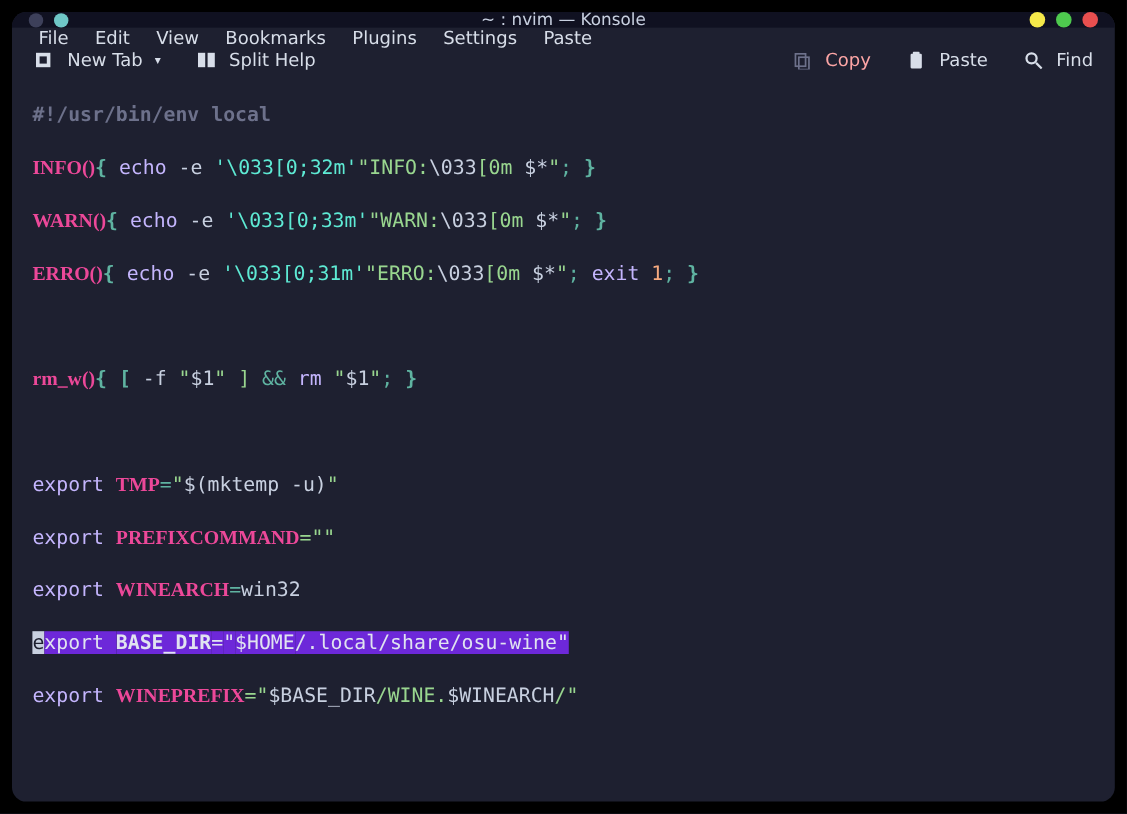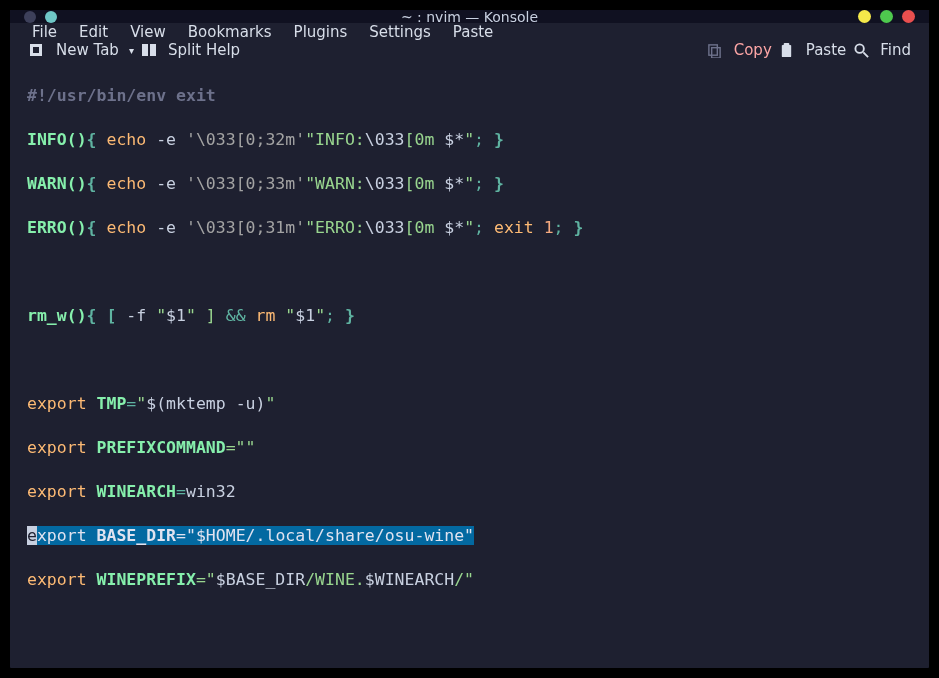--- a/index.html
+++ b/index.html
@@ -8,21 +8,21 @@
     font-family: "DejaVu Sans Mono", "Liberation Mono", Consolas, monospace;
     width: 939px;
     height: 678px;
     overflow: hidden;
   }
   .window {
     background: #1e2030;
     width: 919px;
     height: 658px;
     margin: 10px;
-    border-radius: 1px;
+    border-radius: 12px;
     overflow: hidden;
     display: flex;
     flex-direction: column;
   }
   .titlebar {
     height: 34px;
     background: #101121;
     display: flex;
     align-items: center;
     padding: 0 14px;
@@ -67,45 +67,45 @@
   .menu-item { cursor: pointer; }
 
   .toolbar {
     height: 40px;
     display: flex;
     align-items: center;
     padding: 0 18px;
     font-family: "DejaVu Sans", "Segoe UI", sans-serif;
     font-size: 15px;
     color: #d8dee9;
-    gap: 6px;
+    gap: 29px;
   }
   .toolbar .grp { display: flex; align-items: center; gap: 10px; cursor: pointer; }
   .spacer { flex: 1; }
   .icon { display: inline-flex; align-items: center; justify-content: center; width: 18px; height: 18px; }
 
   .editor {
     flex: 1;
     padding: 4px 2px 2px 2px;
     font-size: 16.5px;
     line-height: 22px;
     white-space: pre;
     font-family: "DejaVu Sans Mono", "Liberation Mono", Consolas, monospace;
   }
   .line { padding: 0 15px; }
-  .c-pink { color: #86efac; }
+  .c-pink { color: #ec4899; font-family: Liberation Serif, serif; }
   .c-gray { color: #6d718b; }
-  .c-cyan { color: #fdba74; }
+  .c-cyan { color: #c4b5fd; }
   .c-teal { color: #5fb3a1; }
-  .c-ylw  { color: #a3a3a3; }
+  .c-ylw  { color: #5eead4; }
   .c-wht  { color: #c8d0e0; }
   .c-grn  { color: #99d68f; }
   .c-ornum{ color: #f5a97f; }
   .bold   { font-weight: bold; }
-  .sel    { background: #0369a1; color: #e0e3f0; }
+  .sel    { background: #6d28d9; color: #e0e3f0; }
   .cursor { background: #c8d0e0; color: #1e2030; }
 </style>
 </head>
 <body>
 
 <div class="window">
 
   <div class="titlebar">
     <div class="titlebar-left">
       <div class="tb-dot"></div>
@@ -173,21 +173,21 @@
         <svg viewBox="0 0 16 16" width="15" height="15">
             <circle cx="6" cy="6" r="4.5" fill="none" stroke="#d8dee9" stroke-width="2"></circle>
             <line x1="10" y1="10" x2="15" y2="15" stroke="#d8dee9" stroke-width="2"></line>
           </svg>
       </span>
       <span>Find</span>
     </span>
   </div>
 
   <div class="editor">
-<div class="line"><span class="c-gray bold">#!/usr/bin/env exit</span></div>
+<div class="line"><span class="c-gray bold">#!/usr/bin/env local</span></div>
 <div class="line"><span class="c-pink bold">INFO()</span><span class="c-teal bold">{</span><span class="c-cyan"> echo </span><span class="c-wht">-e </span><span class="c-ylw">'\033[0;32m'</span><span class="c-grn">"INFO:</span><span class="c-wht">\033</span><span class="c-grn">[0m </span><span class="c-wht">$*</span><span class="c-grn">"</span><span class="c-teal">; </span><span class="c-teal bold">}</span></div>
 <div class="line"><span class="c-pink bold">WARN()</span><span class="c-teal bold">{</span><span class="c-cyan"> echo </span><span class="c-wht">-e </span><span class="c-ylw">'\033[0;33m'</span><span class="c-grn">"WARN:</span><span class="c-wht">\033</span><span class="c-grn">[0m </span><span class="c-wht">$*</span><span class="c-grn">"</span><span class="c-teal">; </span><span class="c-teal bold">}</span></div>
 <div class="line"><span class="c-pink bold">ERRO()</span><span class="c-teal bold">{</span><span class="c-cyan"> echo </span><span class="c-wht">-e </span><span class="c-ylw">'\033[0;31m'</span><span class="c-grn">"ERRO:</span><span class="c-wht">\033</span><span class="c-grn">[0m </span><span class="c-wht">$*</span><span class="c-grn">"</span><span class="c-teal">; </span><span class="c-cyan">exit </span><span class="c-ornum">1</span><span class="c-teal">; </span><span class="c-teal bold">}</span></div>
 <div class="line"> </div>
 <div class="line"><span class="c-pink bold">rm_w()</span><span class="c-teal bold">{ [ </span><span class="c-wht">-f </span><span class="c-grn">"</span><span class="c-wht">$1</span><span class="c-grn">" ] </span><span class="c-teal">&amp;&amp; </span><span class="c-cyan">rm </span><span class="c-grn">"</span><span class="c-wht">$1</span><span class="c-grn">"</span><span class="c-teal">; </span><span class="c-teal bold">}</span></div>
 <div class="line"> </div>
 <div class="line"><span class="c-cyan">export </span><span class="c-pink bold">TMP</span><span class="c-teal">=</span><span class="c-grn">"</span><span class="c-wht">$(</span><span class="c-wht">mktemp -u</span><span class="c-wht">)</span><span class="c-grn">"</span></div>
 <div class="line"><span class="c-cyan">export </span><span class="c-pink bold">PREFIXCOMMAND</span><span class="c-grn">=""</span></div>
 <div class="line"><span class="c-cyan">export </span><span class="c-pink bold">WINEARCH</span><span class="c-teal">=</span><span class="c-wht">win32</span></div>
 <div class="line"><span class="cursor">e</span><span class="sel">xport </span><span class="sel bold">BASE_DIR</span><span class="sel">=</span><span class="sel">"</span><span class="sel">$HOME</span><span class="sel">/.local/share/osu-wine"</span></div>

